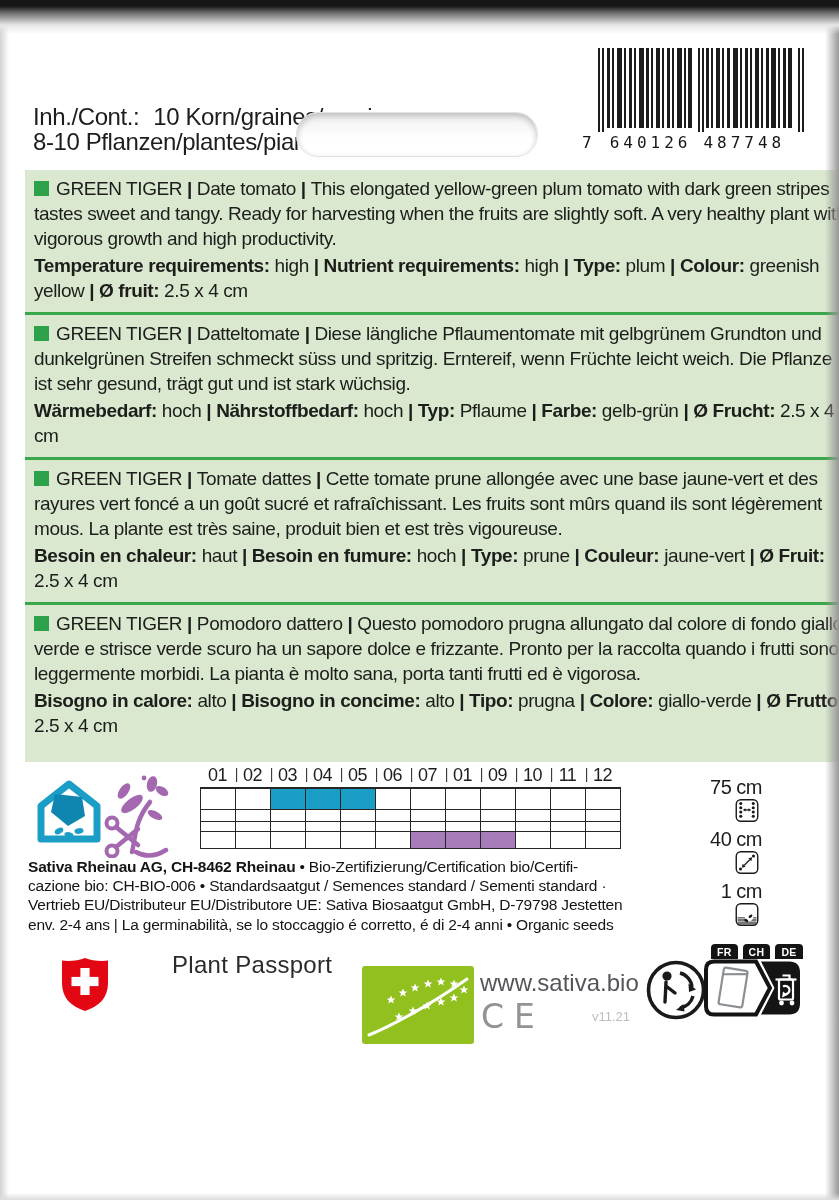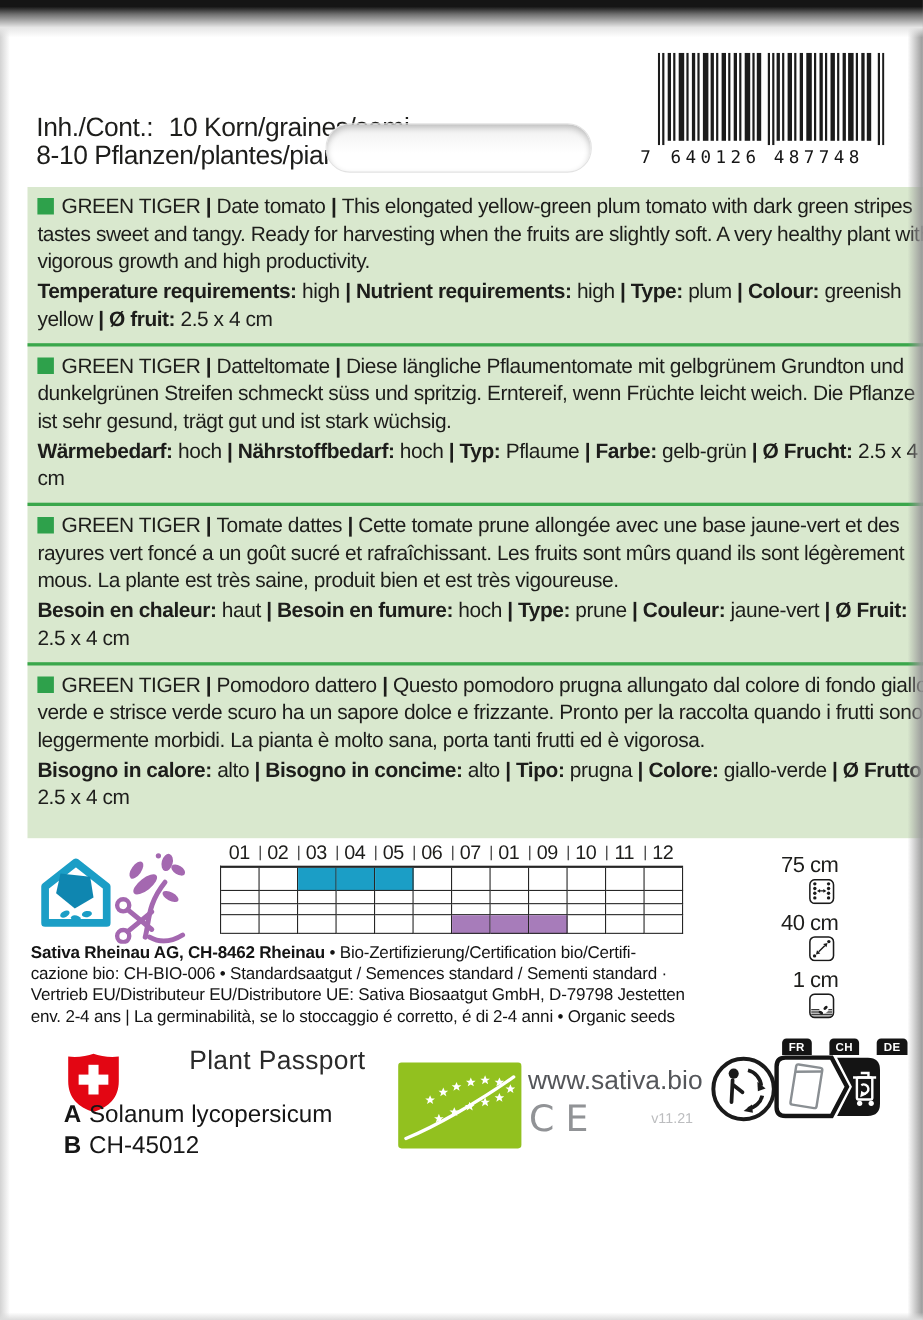--- a/index.html
+++ b/index.html
@@ -73,21 +73,21 @@
   .passport{position:absolute;left:58px;top:999px;font-size:22px;line-height:28px;color:#161616;}
   .passport b{margin-right:7px;}
   .eu-logo{position:absolute;left:362px;top:966px;width:112px;height:78px;background:var(--eu-bio-green);
     border-radius:3px;}
   .web{position:absolute;left:480px;top:969px;font-size:24px;font-weight:400;color:#54565a;}
   .ce{position:absolute;left:481px;top:997px;font-size:33px;color:#919396;letter-spacing:10px;
       font-family:"DejaVu Sans",sans-serif;}
   .version{position:absolute;left:592px;top:1009px;font-size:13px;color:#bcbdbf;}
   .triman{position:absolute;left:645px;top:959px;}
   .recycle{position:absolute;left:703px;top:944px;width:100px;}
-  .rc-tabs{display:flex;gap:16px;padding-left:8px;align-items:center;}
+  .rc-tabs{display:flex;gap:5px;padding-left:8px;align-items:center;}
   .rc-tab{background:#141414;color:#fff;font-size:10.5px;font-weight:700;padding:2px 6px 1px;
     border-radius:4px 4px 0 0;letter-spacing:0.3px;}
   .blue-stroke{stroke:var(--icon-blue);}
   .blue-fill{fill:var(--icon-blue);}
   .blue-dark-fill{fill:var(--icon-blue-dark);}
   .purple-stroke{stroke:var(--icon-purple);}
   .purple-fill{fill:var(--icon-purple);}
 </style>
 </head>
 <body>
@@ -331,24 +331,20 @@
   </div>
 
   <svg class="swiss" width="54" height="58" viewBox="0 0 54 58">
     <path d="M27 3 C21 5.5 11 6.5 4 5.5 L4 28 C4 43 13 51.5 27 56 C41 51.5 50 43 50 28 L50 5.5 C43 6.5 33 5.5 27 3 Z" fill="var(--swiss-red)"></path>
     <rect x="22.4" y="13" width="9.2" height="27" fill="#fff"></rect>
     <rect x="13.5" y="21.9" width="27" height="9.2" fill="#fff"></rect>
   </svg>
 
   <div class="pp-title">Plant Passport</div>
 
-  <div class="passport">
-    <div><b>A</b><span>Solanum lycopersicum</span></div>
-    <div><b>B</b><span>CH-45012</span></div>
-  </div>
 
   <div class="eu-logo">
     <svg width="112" height="78" viewBox="0 0 112 78">
       <defs>
           <path id="st" d="M0 -4.4 L1.3 -1.4 4.4 -1.4 1.9 0.6 2.8 3.6 0 1.8 -2.8 3.6 -1.9 0.6 -4.4 -1.4 -1.3 -1.4 Z" fill="#fff"></path>
         </defs>
       <path d="M7 69 C34 58 74 35 105 13" fill="none" stroke="#fff" stroke-width="3" stroke-linecap="round"></path>
       <use href="#st" transform="translate(29 34)"></use>
         <use href="#st" transform="translate(41 27)"></use>
       <use href="#st" transform="translate(53 22)"></use>

